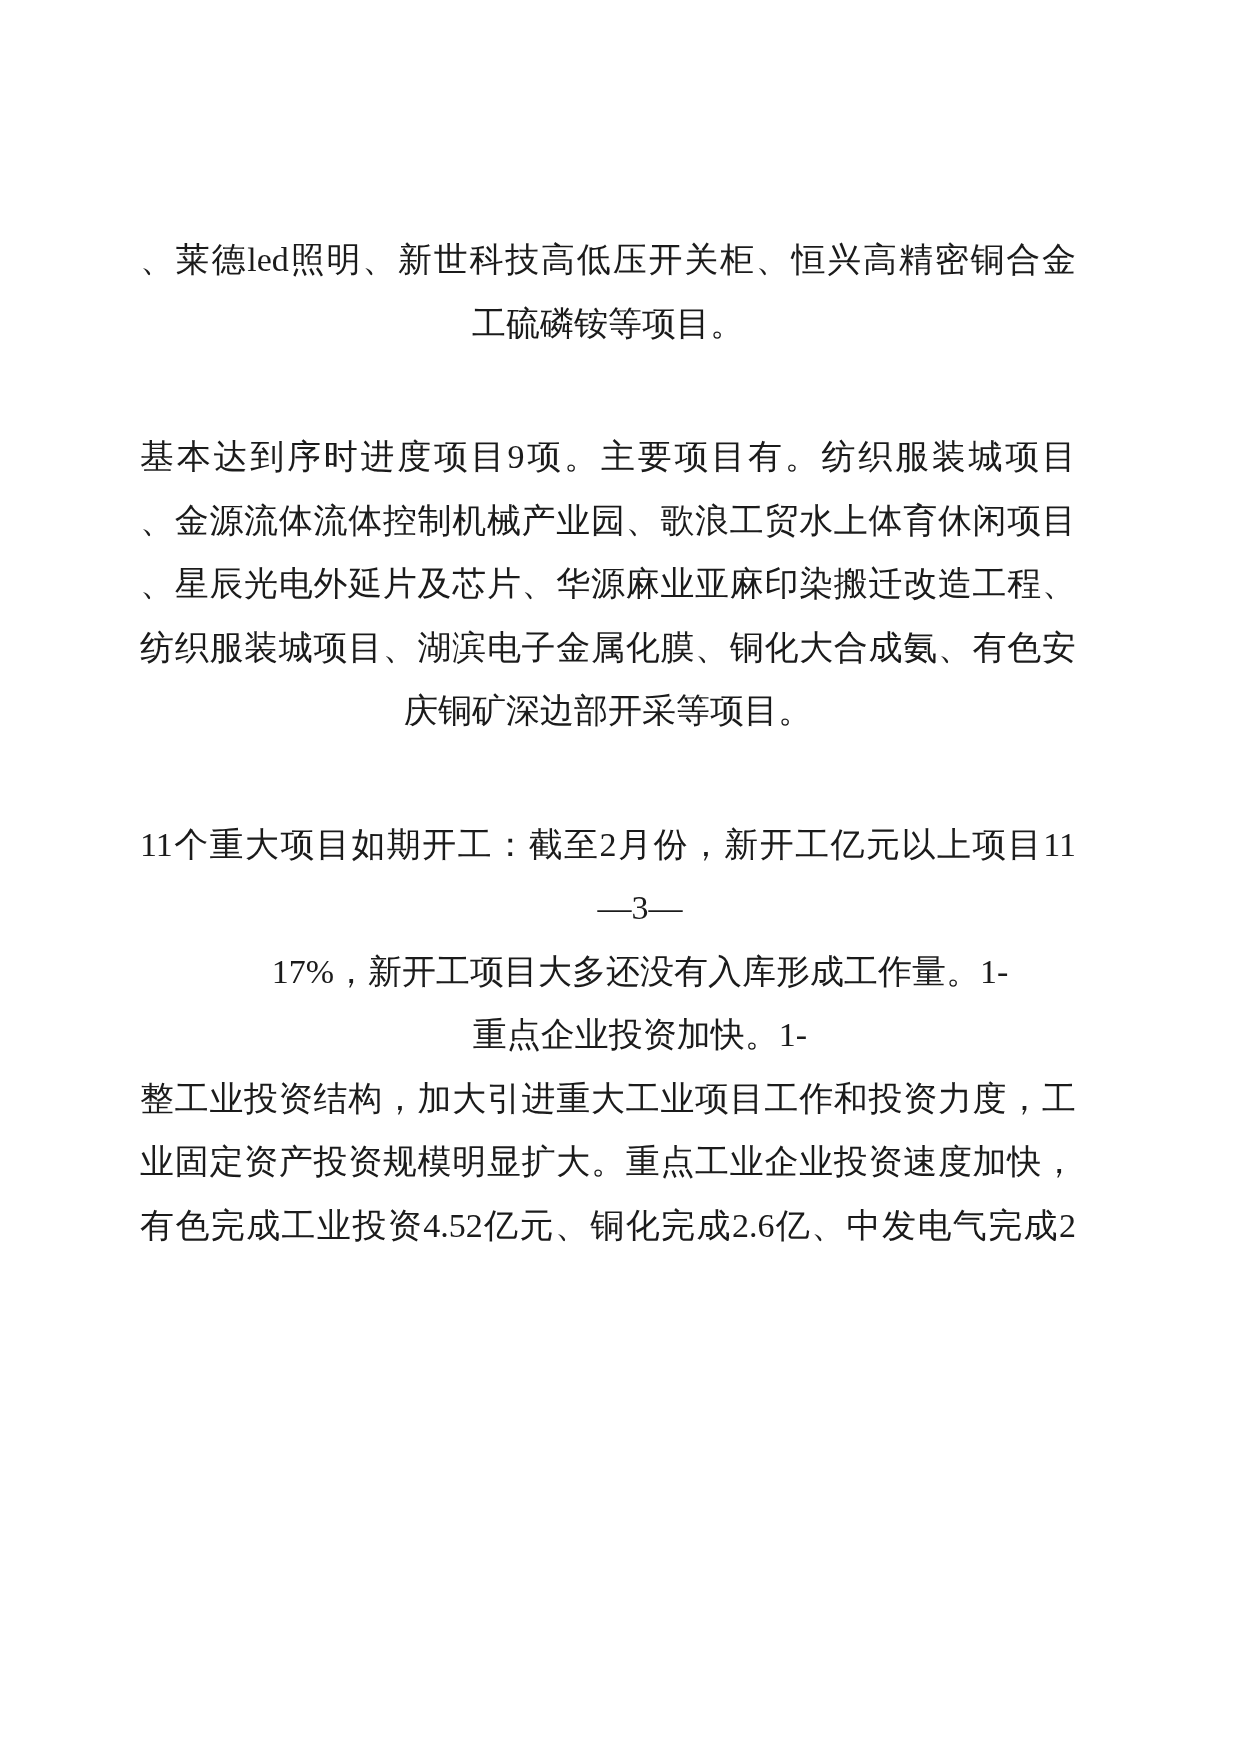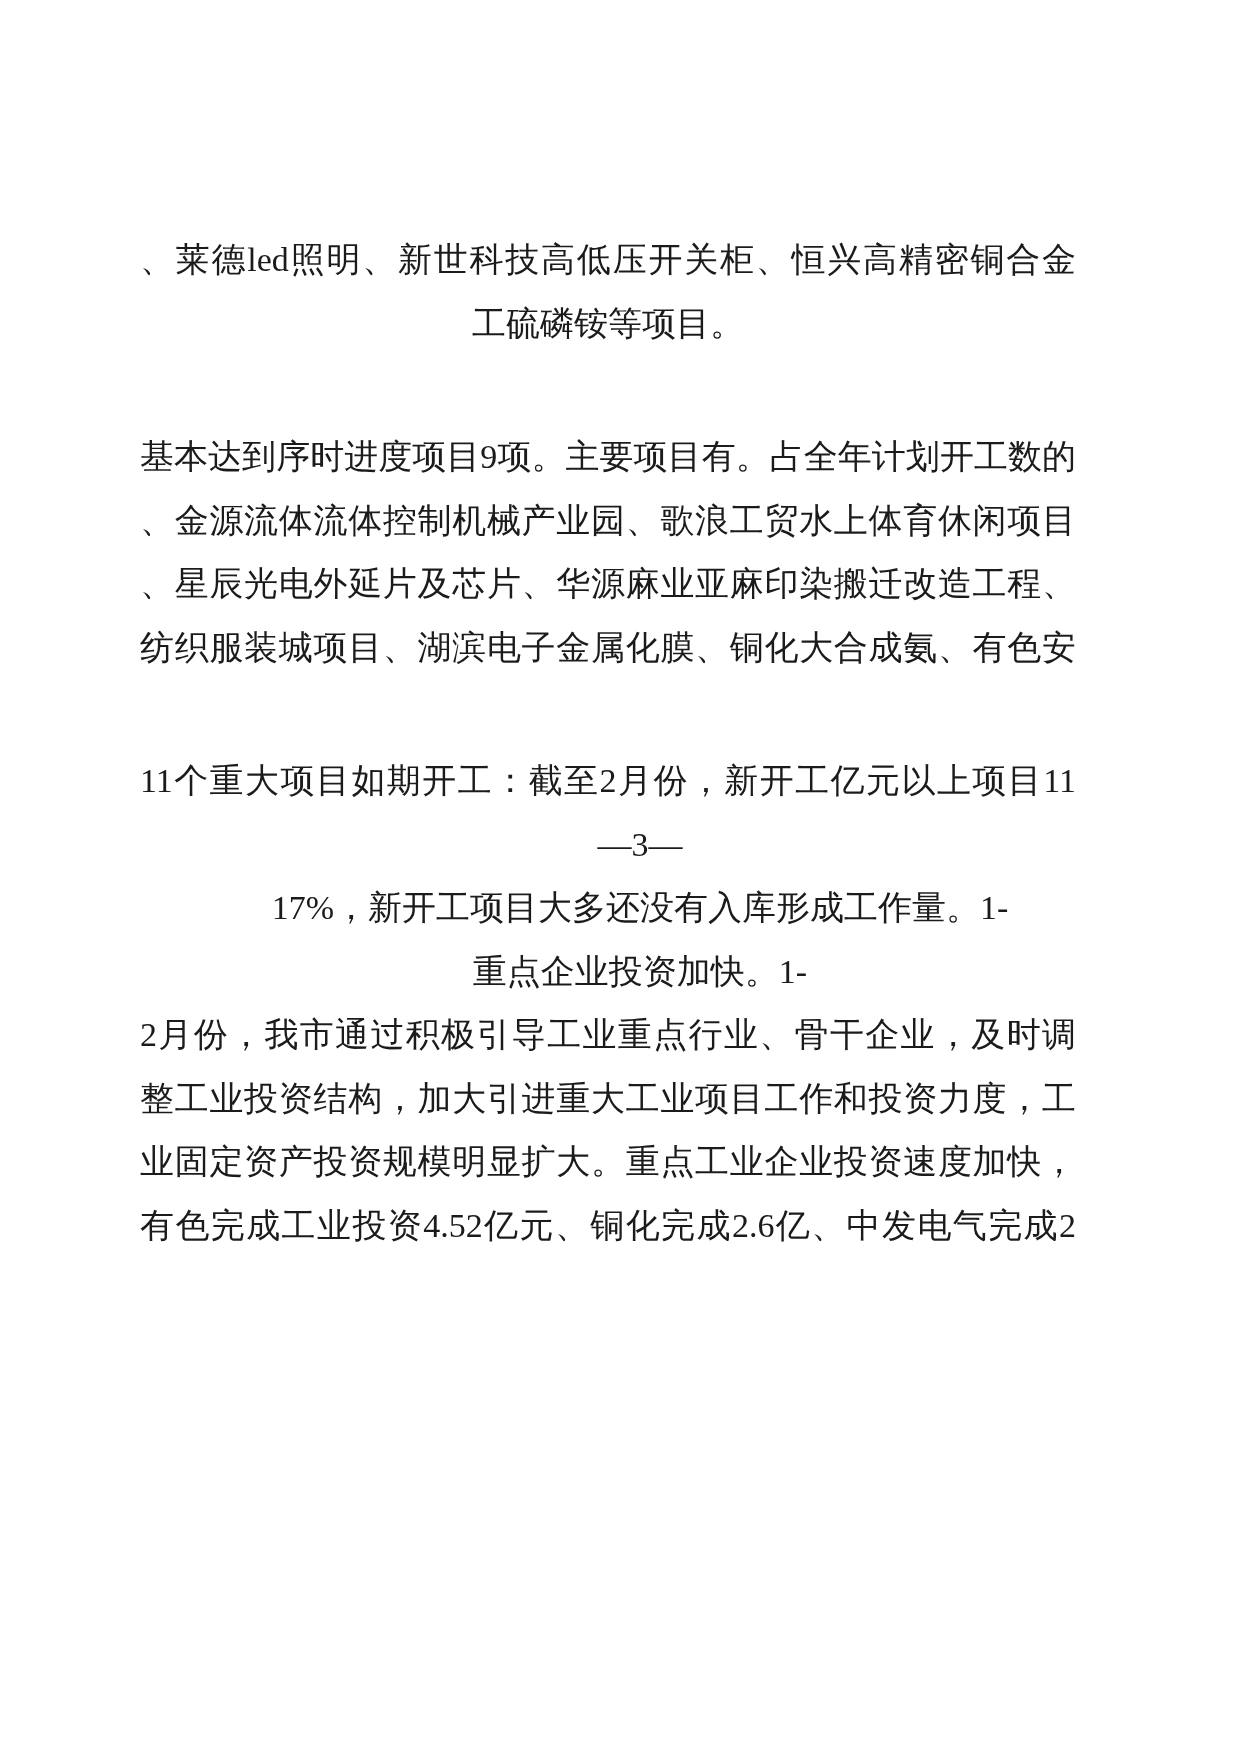--- a/index.html
+++ b/index.html
@@ -52,31 +52,31 @@
 </style>
 </head>
 <body>
 
 <div class="doc-page">
   <div class="doc-body">
 
     <div class="text-line fill">、莱德led照明、新世科技高低压开关柜、恒兴高精密铜合金</div>
     <div class="text-line">工硫磷铵等项目。</div>
 
-    <div class="text-line fill gap">基本达到序时进度项目9项。主要项目有。占全年计划开工数的</div>
+    <div class="text-line fill gap">基本达到序时进度项目9项。主要项目有。纺织服装城项目</div>
     <div class="text-line fill">、金源流体流体控制机械产业园、歌浪工贸水上体育休闲项目</div>
     <div class="text-line fill">、星辰光电外延片及芯片、华源麻业亚麻印染搬迁改造工程、</div>
     <div class="text-line fill">纺织服装城项目、湖滨电子金属化膜、铜化大合成氨、有色安</div>
+    <div class="text-line">庆铜矿深边部开采等项目。</div>
 
     <div class="text-line fill gap">11个重大项目如期开工：截至2月份，新开工亿元以上项目11</div>
 
     <div class="text-line indent">—3—</div>
 
     <div class="text-line indent">17%，新开工项目大多还没有入库形成工作量。1-</div>
 
     <div class="text-line indent">重点企业投资加快。1-</div>
-    <div class="text-line fill">2月份，我市通过积极引导工业重点行业、骨干企业，及时调</div>
     <div class="text-line fill">整工业投资结构，加大引进重大工业项目工作和投资力度，工</div>
     <div class="text-line fill">业固定资产投资规模明显扩大。重点工业企业投资速度加快，</div>
     <div class="text-line fill">有色完成工业投资4.52亿元、铜化完成2.6亿、中发电气完成2</div>
 
   </div>
 </div>
 
 </body></html>

